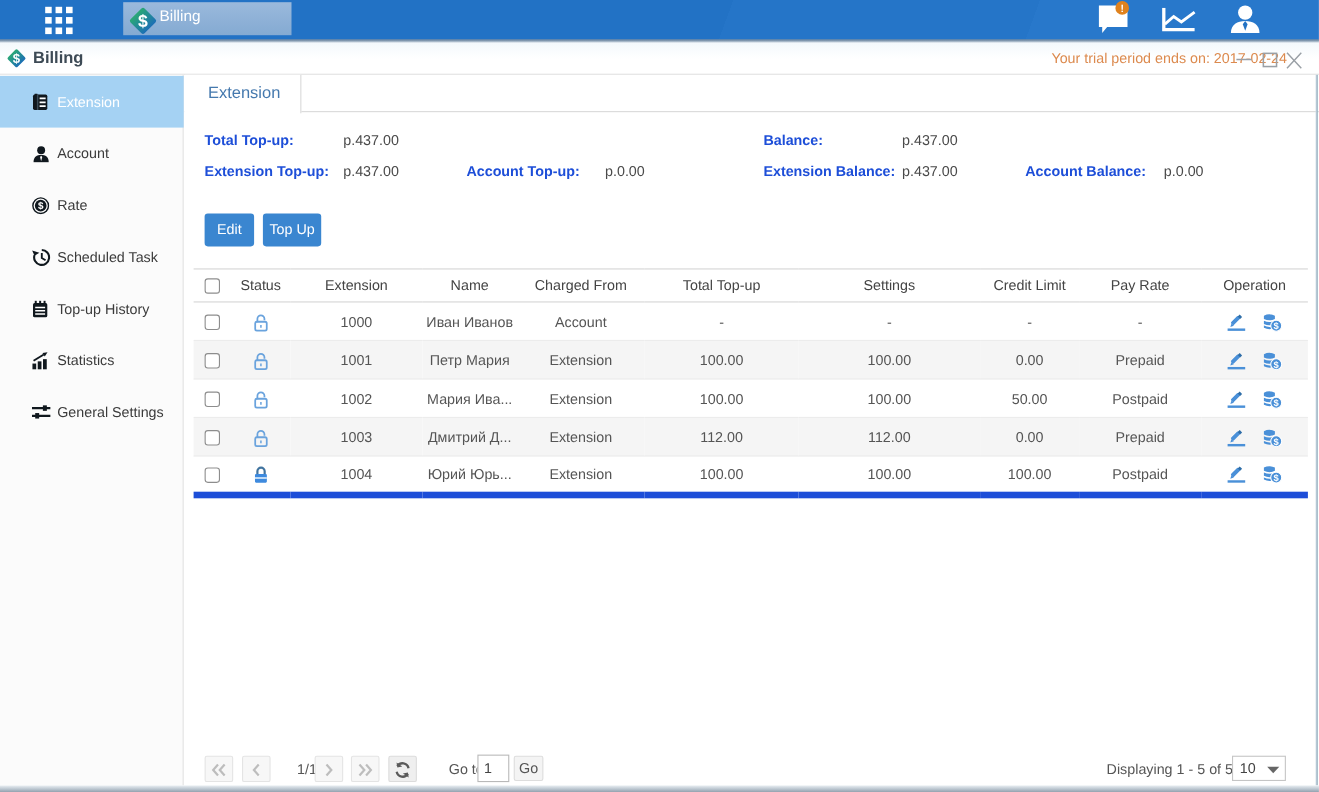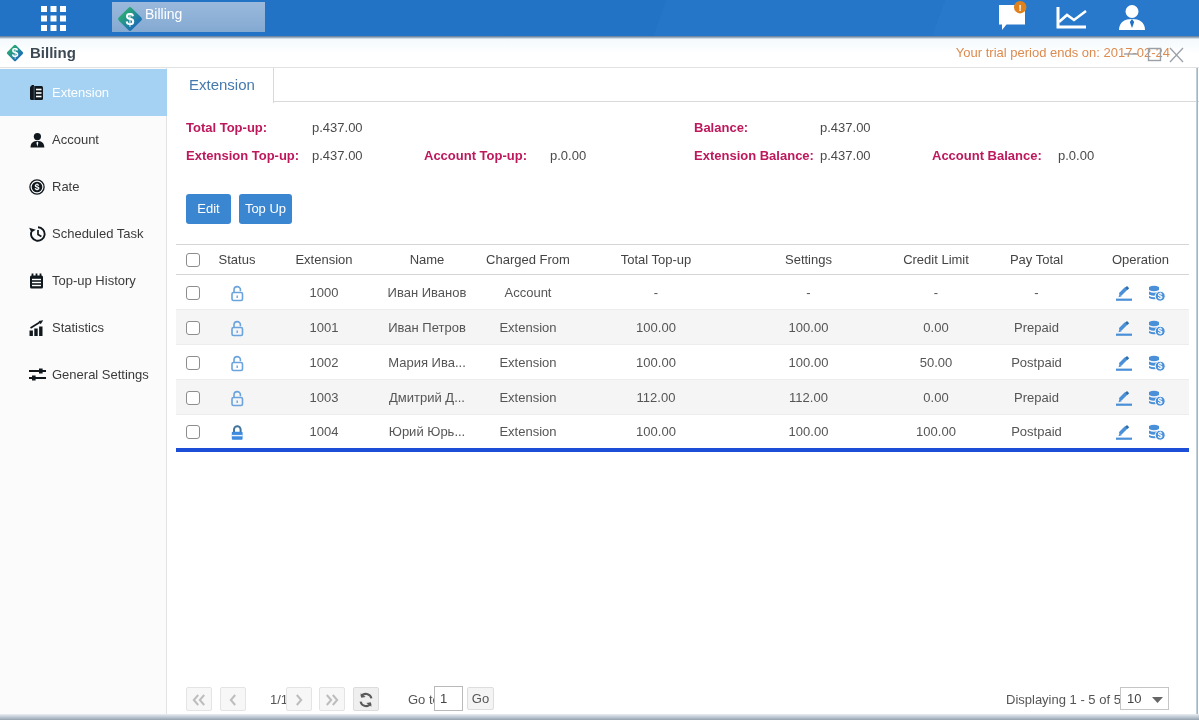--- a/index.html
+++ b/index.html
@@ -26,31 +26,31 @@
 .mitem { position:absolute; left:0; width:167px; height:47px; color:#3b3b3b; font-size:13px; }
 .mitem .lbl { position:absolute; left:52px; top:16px; }
 .mitem.sel { background:#a5d2f3; color:#fff; }
 .mitem svg { position:absolute; left:29px; top:16px; }
 
 
 #tabrow { position:absolute; left:168px; top:68px; width:1031px; height:34px; border-bottom:1px solid #d9d9d9; }
 #tab1 { position:absolute; left:0px; top:0px; width:106px; height:35px; background:#fff; border-right:1px solid #d9d9d9; }
 #tab1 span { position:absolute; left:21px; top:8px; font-size:15px; color:#4579ae; }
 
-.slabel { position:absolute; font-size:13px; font-weight:bold; color:#be185d; }
+.slabel { position:absolute; font-size:13px; font-weight:bold; color:#1d4ed8; }
 .sval { position:absolute; font-size:13px; color:#4a4a4a; }
 
 .btn { position:absolute; top:194px; height:30px; background:#3a86d0; border-radius:3px; color:#fff; font-size:13px; text-align:center; line-height:30px; }
 
 
 #tbl { position:absolute; left:176px; top:244px; width:1013px; border-collapse:collapse; table-layout:fixed; font-size:13px; }
 #tbl th { height:30px; font-weight:normal; color:#444; border-top:1px solid #d5d5d5; border-bottom:1px solid #d5d5d5; text-align:center; }
 #tbl td { height:35px; color:#555; text-align:center; border-bottom:1px solid #ececec; }
 #tbl tr.odd td { background:#f5f5f5; }
-#tbl tr:last-child td { border-bottom:4px solid #1d4ed8; }
+#tbl tr:last-child td { border-bottom:6px solid #1d4ed8; }
 .cb { display:inline-block; width:14px; height:14px; border:1px solid #8d8d8d; border-radius:3px; background:#fff; vertical-align:middle; }
 
 
 .pbtn { position:absolute; top:687px; width:26px; height:24px; background:#f7f7f7; border:1px solid #e4e4e4; border-radius:2px; text-align:center; }
 .pbtn svg { margin-top:6px; }
 .ptxt { position:absolute; top:692px; font-size:13px; color:#555;margin-left:16px; }
 #goinput { position:absolute; left:434px; top:686px; width:29px; height:25px; border:1px solid #b9b9b9; background:#fff; font-size:13px; color:#444; text-align:left; padding-left:5px; line-height:23px; }
 #gobtn { position:absolute; left:467px; top:687px; width:27px; height:23px; background:#f4f4f4; border:1px solid #ddd; border-radius:2px; font-size:13px; color:#555; text-align:center; line-height:21px; }
 #pagesize { position:absolute; left:1120px; top:687px; width:49px; height:23px; border:1px solid #c5c5c5; background:#fff; }
 #pagesize .num { position:absolute; left:6px; top:3px; font-size:13px; color:#444; }
@@ -249,21 +249,21 @@
 <tbody>
       <tr>
   <th><span class="cb"></span></th>
         <th>Status</th>
         <th>Extension</th>
         <th>Name</th>
         <th>Charged From</th>
   <th>Total Top-up</th>
         <th>Settings</th>
         <th>Credit Limit</th>
-        <th>Pay Total</th>
+        <th>Pay Rate</th>
         <th>Operation</th>
 </tr>
 <tr>
   <td><span class="cb"></span></td>
         <td>
           <svg width="17" height="17" viewBox="0 0 17 17" style="display:block;margin:2px auto 0">
             <path d="M5 8 v-3.2 a3.2 3.2 0 0 1 6.4 0 v1.4" fill="none" stroke="#6aa3dd" stroke-width="1.6"></path>
             <rect x="3" y="7.5" width="10.5" height="8" rx="1.5" fill="none" stroke="#6aa3dd" stroke-width="1.6"></rect>
             <line x1="8.2" y1="10.5" x2="8.2" y2="13" stroke="#6aa3dd" stroke-width="1.4"></line>
           </svg>
@@ -296,21 +296,21 @@
 <tr class="odd">
   <td><span class="cb"></span></td>
         <td>
           <svg width="17" height="17" viewBox="0 0 17 17" style="display:block;margin:2px auto 0">
             <path d="M5 8 v-3.2 a3.2 3.2 0 0 1 6.4 0 v1.4" fill="none" stroke="#6aa3dd" stroke-width="1.6"></path>
             <rect x="3" y="7.5" width="10.5" height="8" rx="1.5" fill="none" stroke="#6aa3dd" stroke-width="1.6"></rect>
             <line x1="8.2" y1="10.5" x2="8.2" y2="13" stroke="#6aa3dd" stroke-width="1.4"></line>
           </svg>
         </td>
   <td>1001</td>
-        <td>Иван Петров</td>
+        <td>Петр Мария</td>
         <td>Extension</td>
         <td>100.00</td>
         <td>100.00</td>
         <td>0.00</td>
         <td>Prepaid</td>
   <td><span style="display:inline-flex;align-items:center;position:relative;top:2px">
             <svg width="18" height="18" viewBox="0 0 18 18" style="margin-right:14px">
               <rect x="6.3" y="2.6" width="3.6" height="9.4" rx="1" transform="rotate(45 8 7.5)" fill="#4a90d8"></rect>
               <path d="M12 2 l2.2 2.2 l-1.8 1.8 l-2.2 -2.2 z" fill="#2f6ea8"></path>
               <path d="M4.5 10 l2.2 2.2 l-3.2 1 z" fill="#4a90d8"></path>

